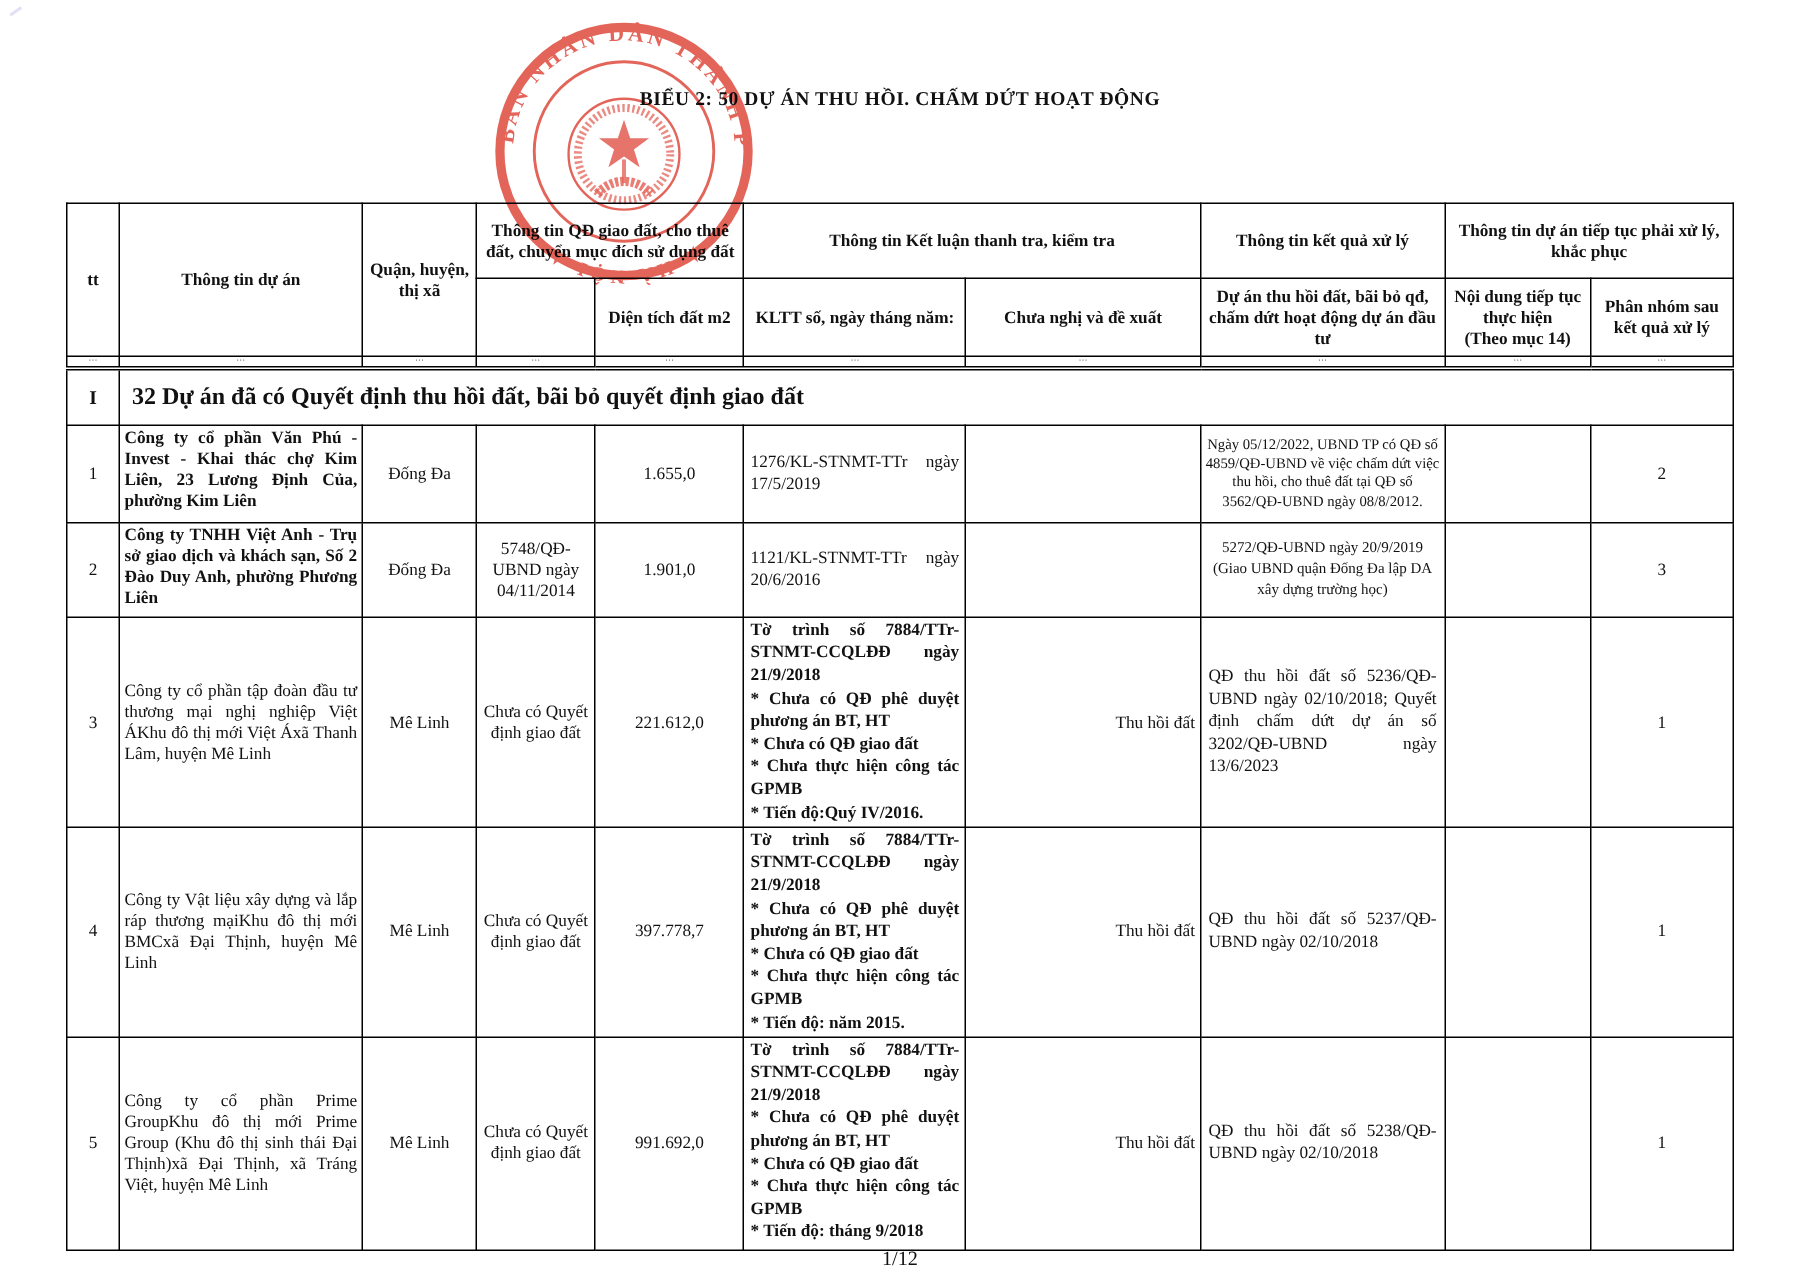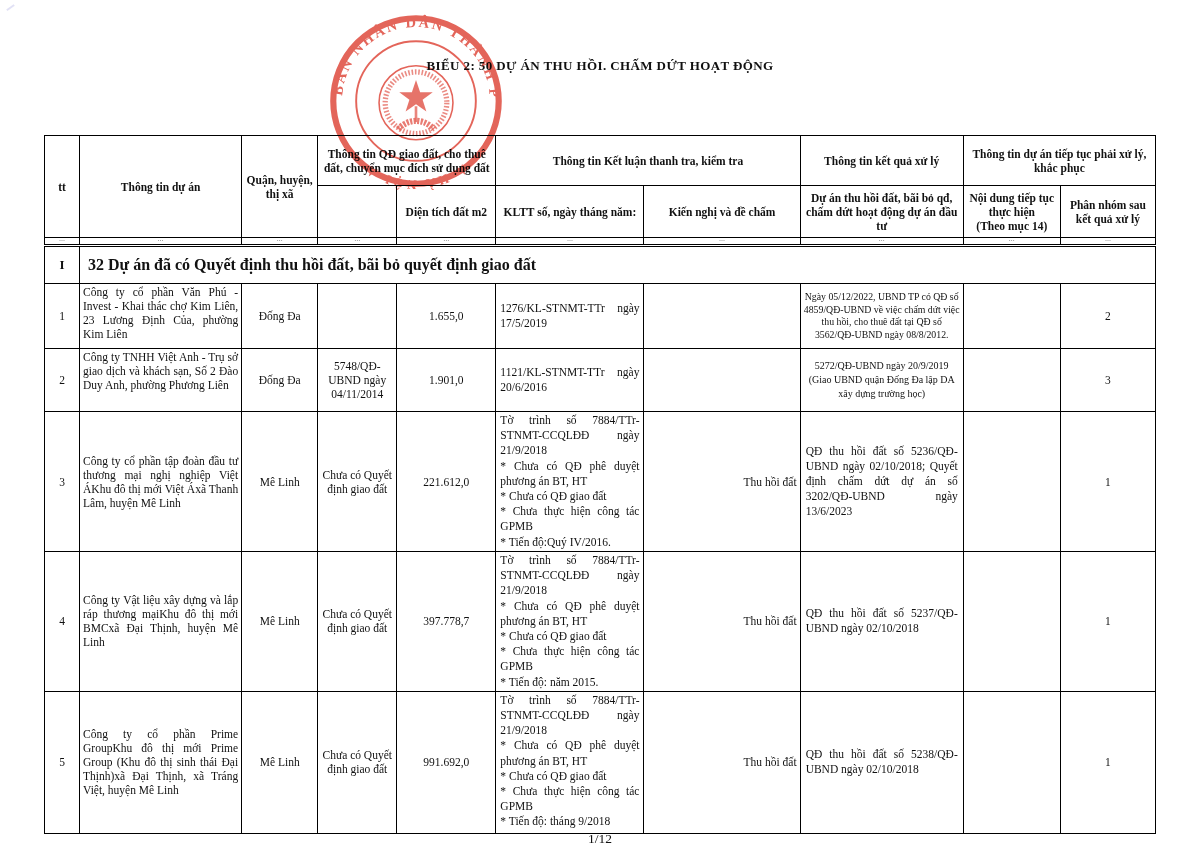--- a/index.html
+++ b/index.html
@@ -36,21 +36,21 @@
   tr.markers td{
     border-bottom:3px double #000;font-size:6px;line-height:5px;
     text-align:center;color:#222;padding:0;
   }
   tr.section td{border-bottom:1px solid #000;}
   .sec-idx{text-align:center;font-weight:bold;font-size:13px;}
   .sec-title{font-weight:bold;font-size:16px;padding-left:8px !important;}
   .c{text-align:center;}
   .l{text-align:right;}
   .j{text-align:justify;text-justify:inter-word;}
-  .top{vertical-align:top !important;}
+  .top{vertical-align:top !important;font-weight:bold;}
   .pre{white-space:pre-line;}
   .kltt{line-height:15.2px;padding:1px 4px !important;}
   .res-sm{font-size:9.8px;line-height:12.5px;text-align:center;}
   .res-j{text-align:justify;text-justify:inter-word;line-height:15px;padding:1px 5px !important;}
   .page-num{
     position:absolute;top:831px;left:0;width:100%;text-align:center;font-size:13.5px;
   }
 </style>
 </head>
 <body>
@@ -109,21 +109,21 @@
         <td colspan="2">Thông tin QĐ giao đất, cho thuê đất, chuyển mục đích sử dụng đất</td>
         <td colspan="2" class="l">Thông tin Kết luận thanh tra, kiểm tra</td>
         <td>Thông tin kết quả xử lý</td>
         <td colspan="2">Thông tin dự án tiếp tục phải xử lý, khắc phục</td>
       </tr>
 
       <tr class="h2" style="height:52px">
         <td></td>
         <td>Diện tích đất m2</td>
         <td class="l">KLTT số,  ngày tháng năm:</td>
-        <td>Kiến nghị và đề chấm</td>
+        <td>Chưa nghị và đề xuất</td>
         <td>Dự án thu hồi đất, bãi bỏ qđ, chấm dứt hoạt động dự án đầu tư</td>
         <td class="pre">Nội dung tiếp tục thực hiện
 (Theo mục 14)</td>
         <td>Phân nhóm sau kết quả xử lý</td>
       </tr>
 
       <tr class="markers" style="height:8px">
         <td>···</td>
         <td>···</td>
         <td>···</td>

